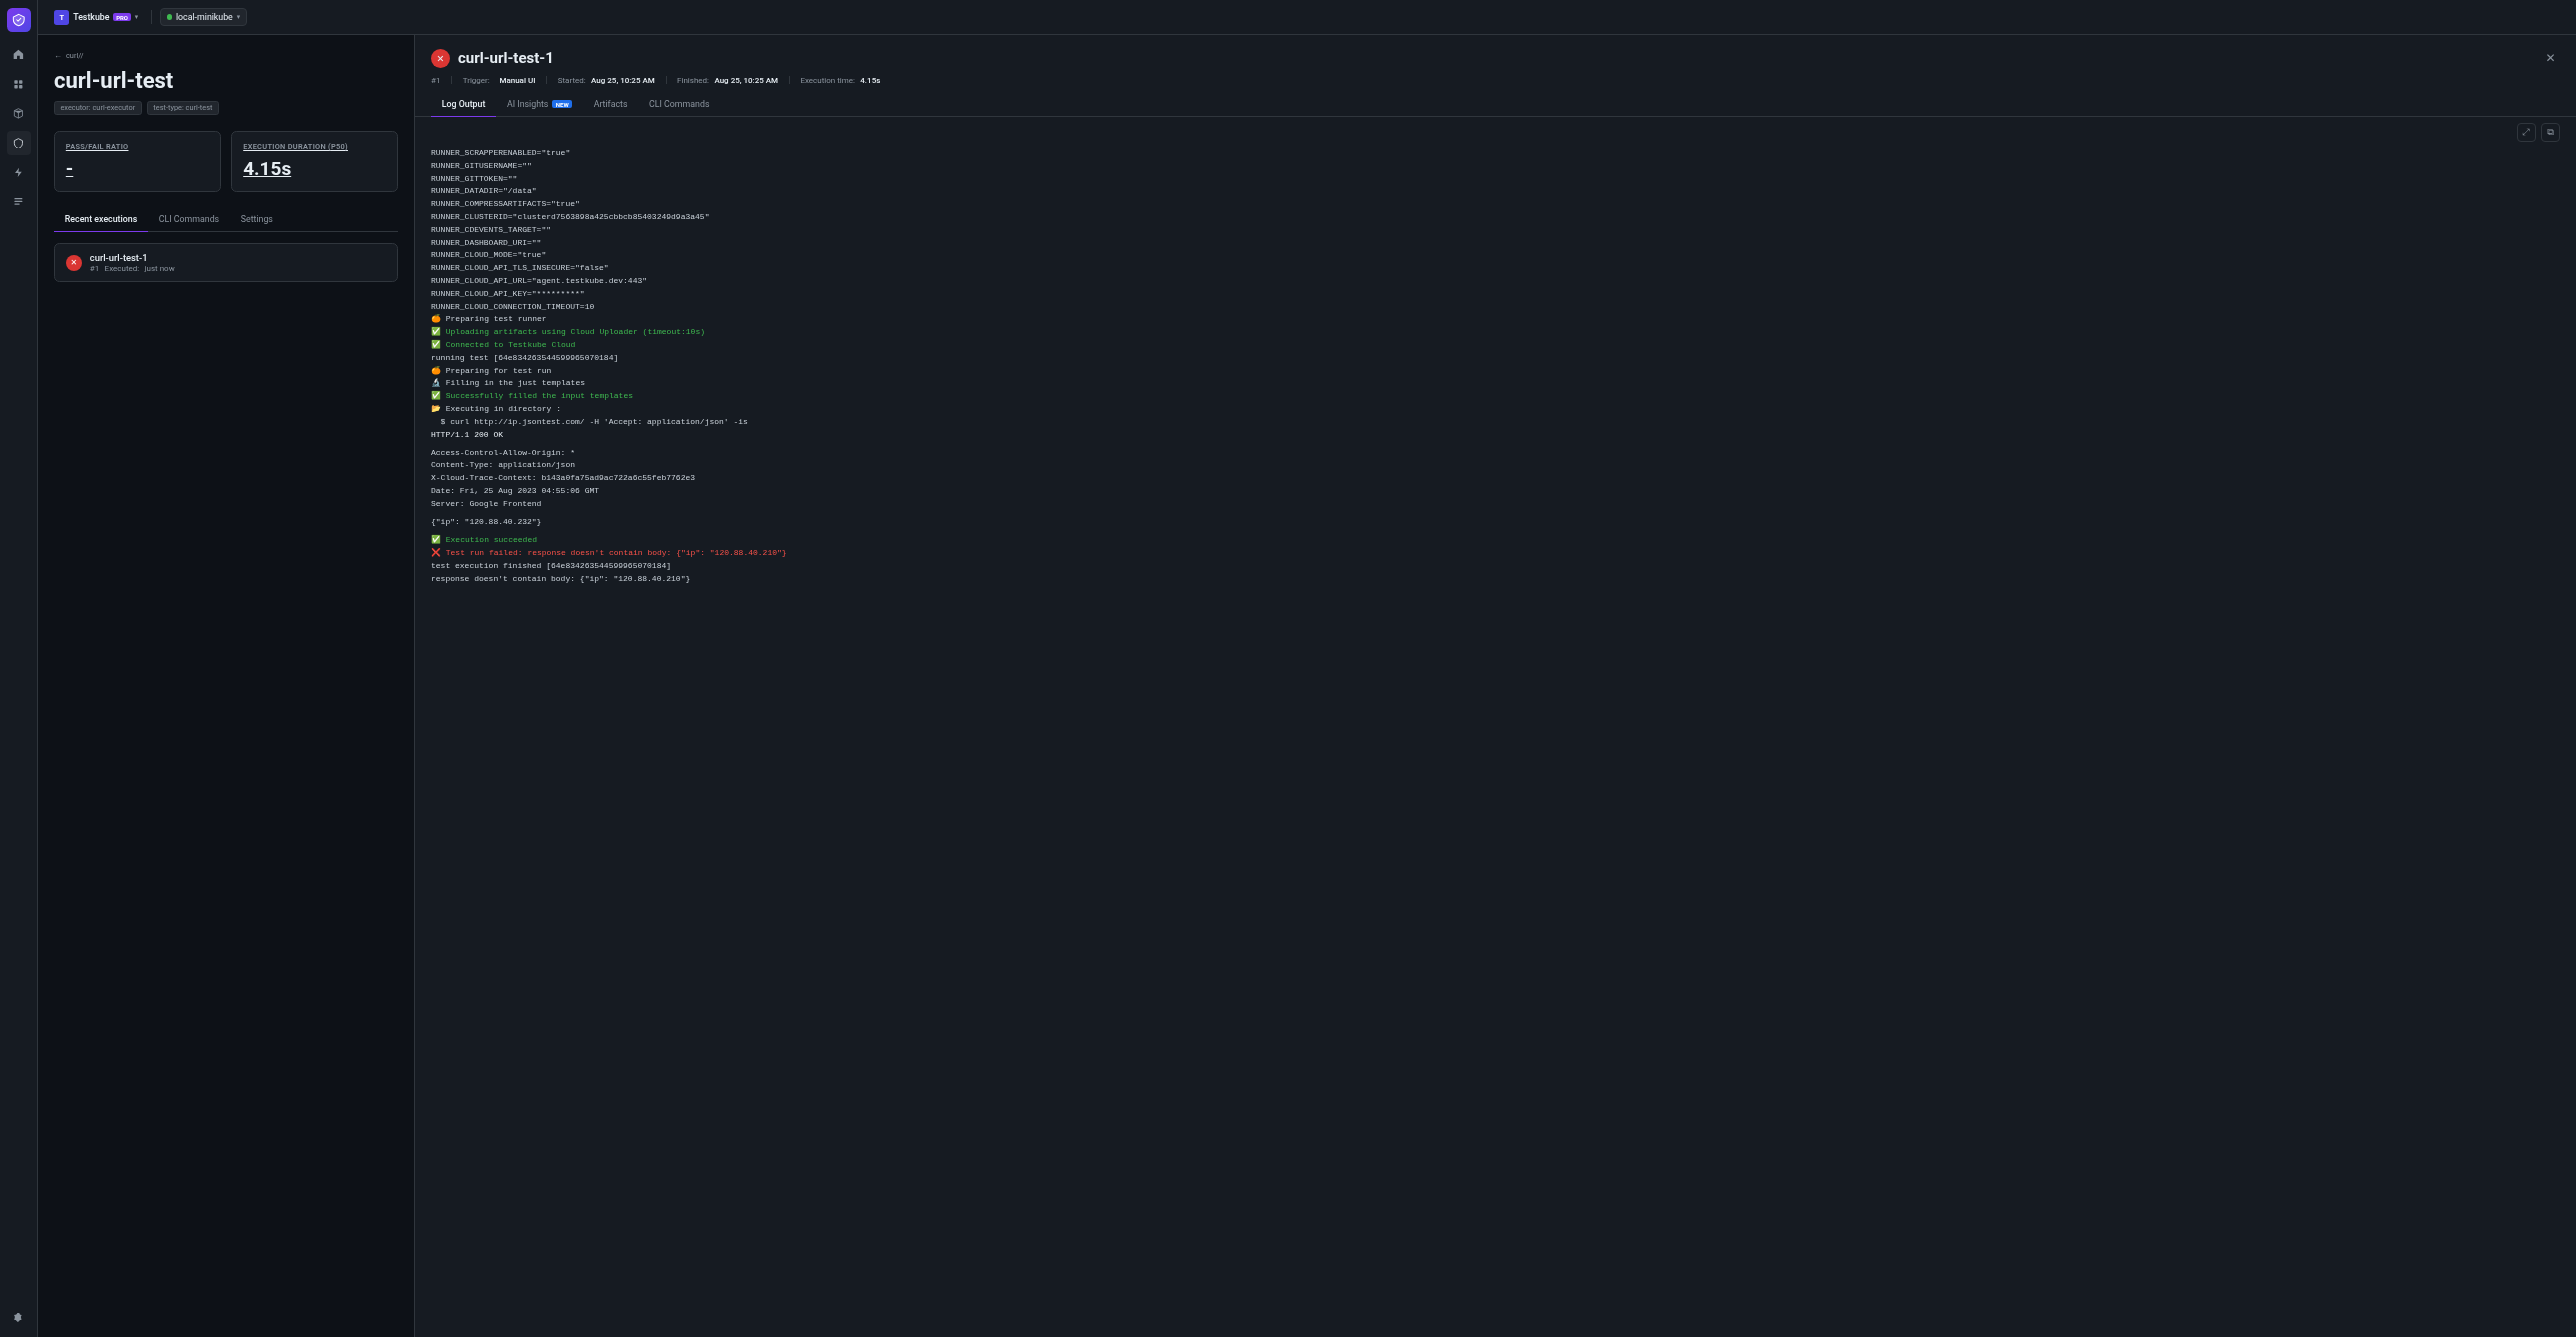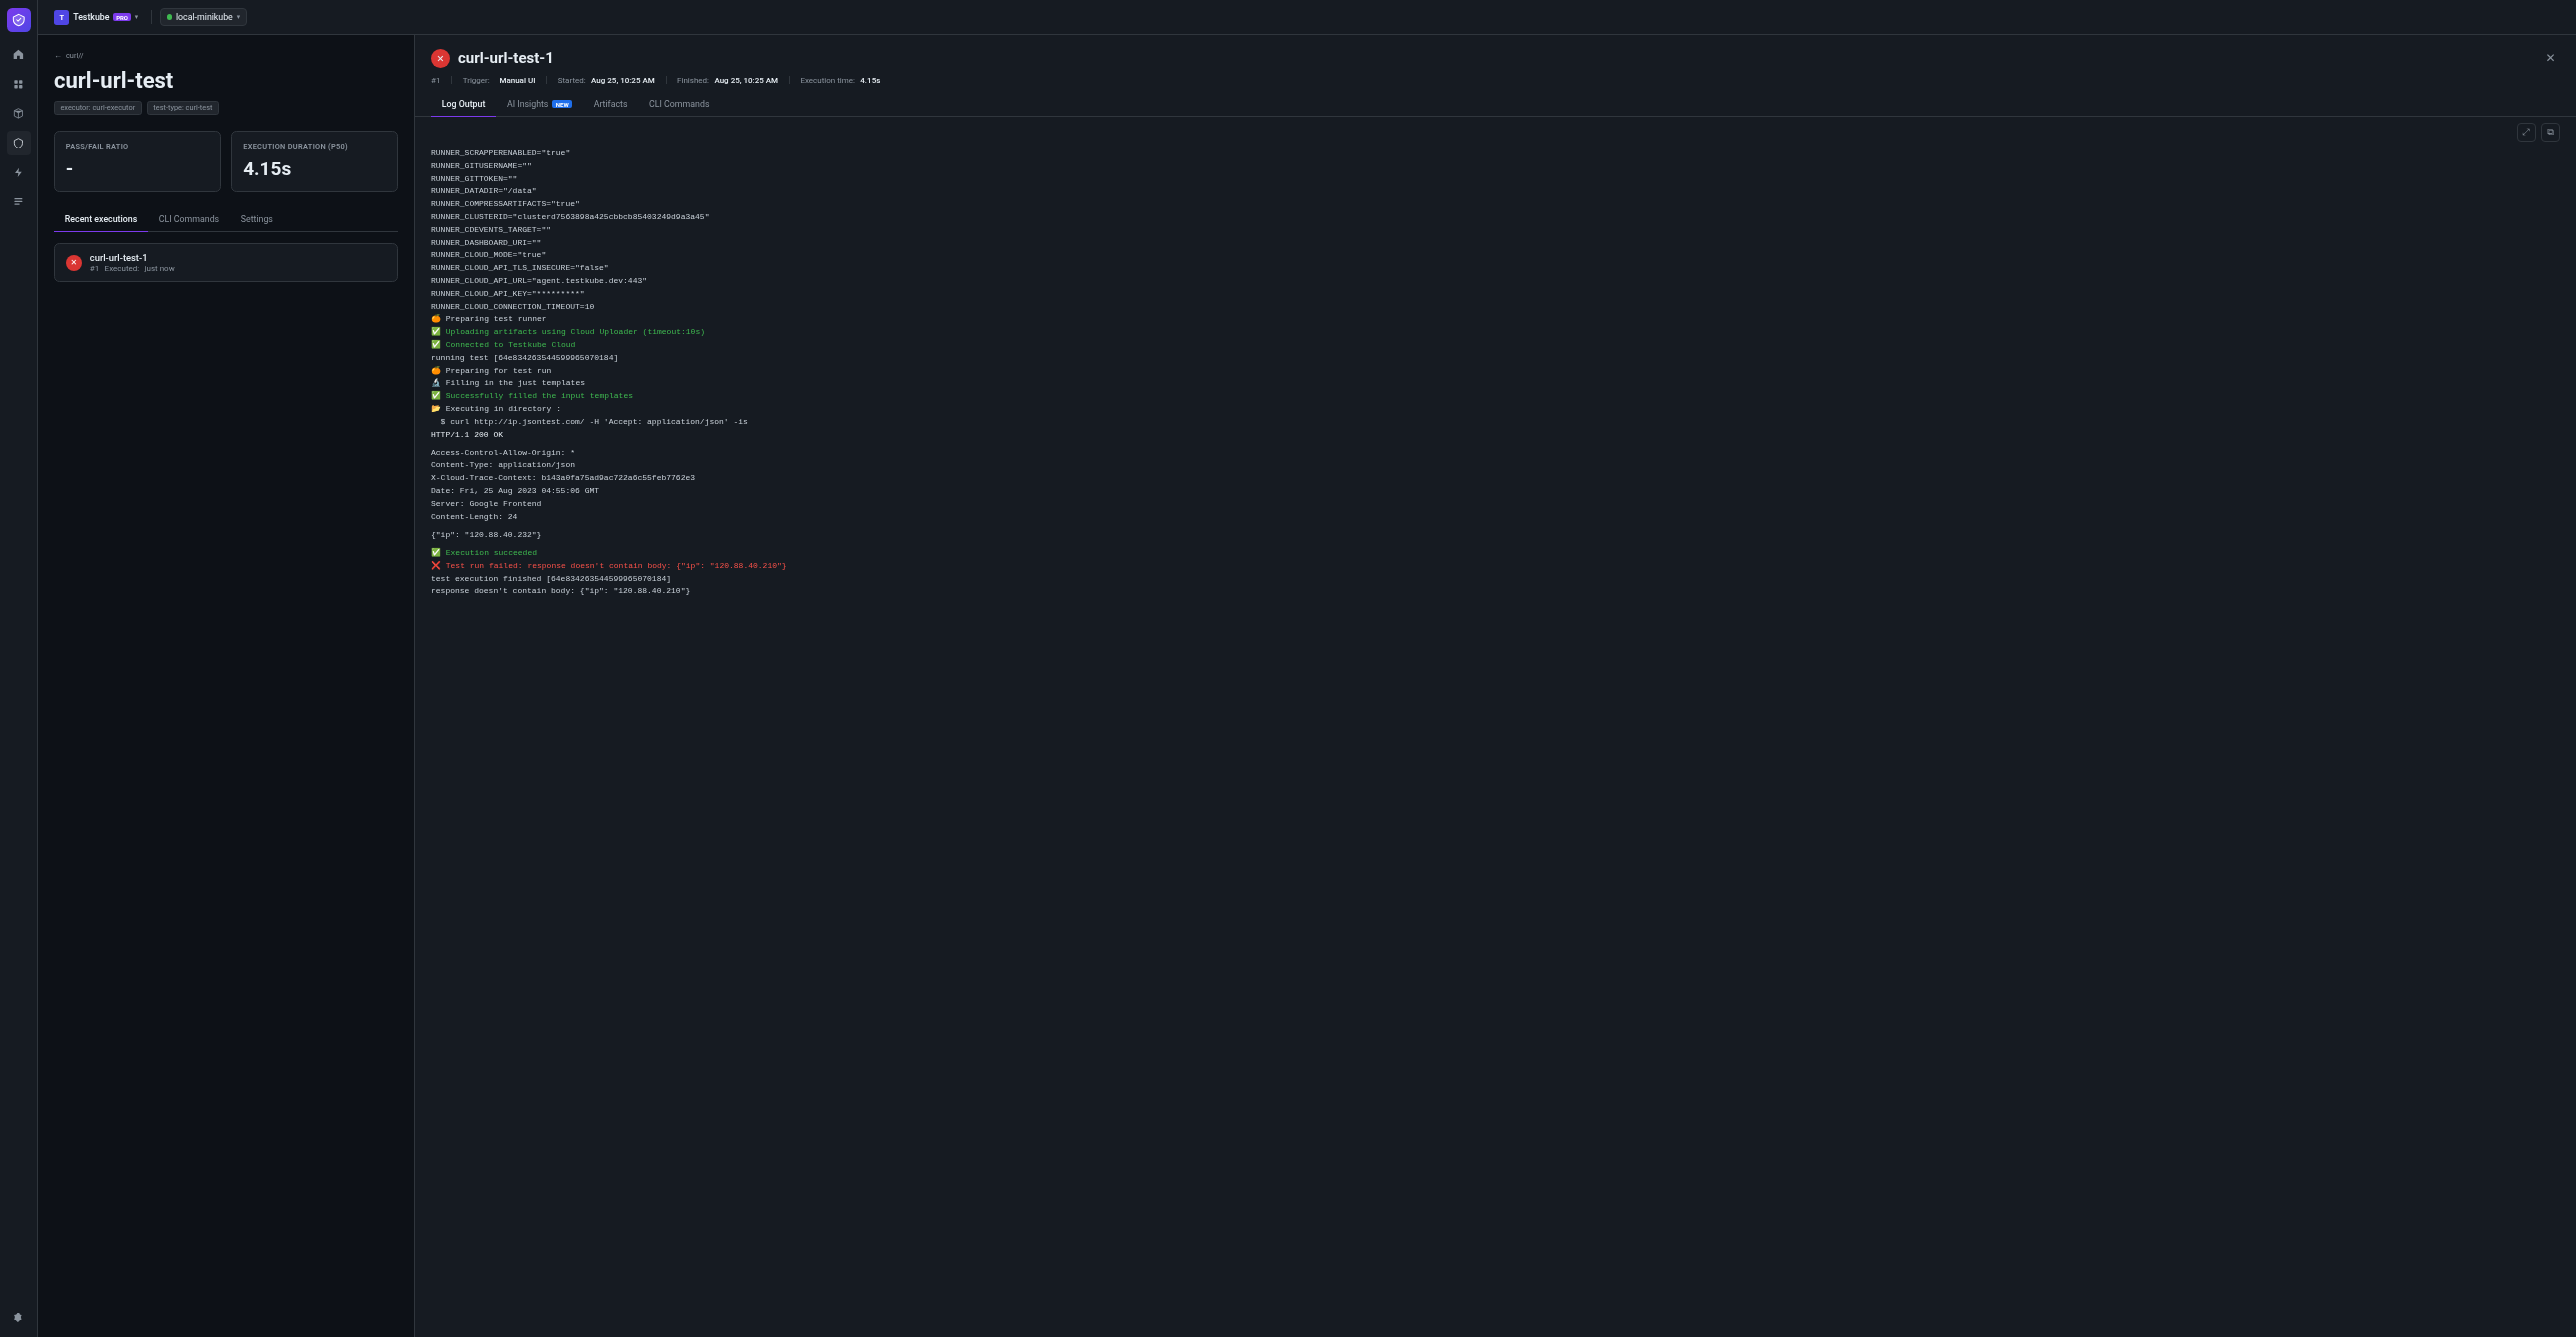--- a/index.html
+++ b/index.html
@@ -178,20 +178,21 @@
       background: #21262d;
       border: 0.7px solid #30363d;
       color: #8b949e;
     }
 
     
     .stats-row {
       display: flex;
       gap: 10.8px;
       margin-bottom: 16px;
+      text-decoration: underline;
     }
     .stat-card {
       flex: 1;
       background: #161b22;
       border: 0.7px solid #30363d;
       border-radius: 5.4px;
       padding: 10.8px;
     }
     .stat-label {
       font-size: 7.4px;
@@ -603,21 +604,20 @@
           <div class="log-line success">✅ Successfully filled the input templates</div>
           <div class="log-line info">📂 Executing in directory :</div>
           <div class="log-line info">  $ curl http://ip.jsontest.com/ -H 'Accept: application/json' -is</div>
           <div class="log-line highlight">HTTP/1.1 200 OK</div>
           <div class="log-section-gap"></div>
           <div class="log-line info">Access-Control-Allow-Origin: *</div>
           <div class="log-line info">Content-Type: application/json</div>
           <div class="log-line info">X-Cloud-Trace-Context: b143a0fa75ad9ac722a6c55feb7762e3</div>
           <div class="log-line info">Date: Fri, 25 Aug 2023 04:55:06 GMT</div>
           <div class="log-line info">Server: Google Frontend</div>
-          <div class="log-line info">Content-Length: 24</div>
           <div class="log-section-gap"></div>
           <div class="log-line info">{"ip": "120.88.40.232"}</div>
           <div class="log-section-gap"></div>
           <div class="log-line success">✅ Execution succeeded</div>
           <div class="log-line error">❌ Test run failed: response doesn't contain body: {"ip": "120.88.40.210"}</div>
           <div class="log-line info">test execution finished [64e834263544599965070184]</div>
           <div class="log-line info">response doesn't contain body: {"ip": "120.88.40.210"}</div>
         </div>
     </div>
 

